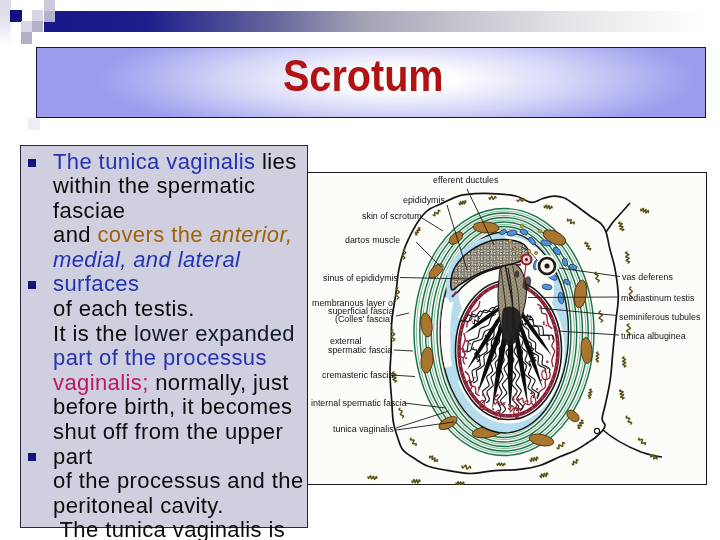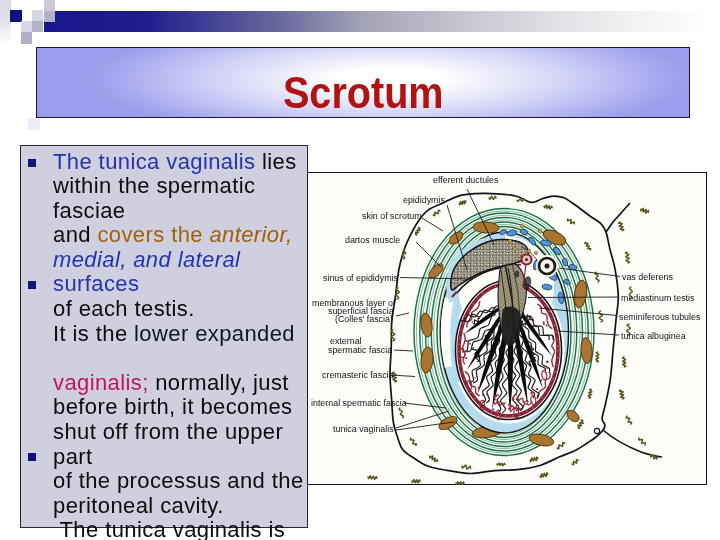--- a/index.html
+++ b/index.html
@@ -14,37 +14,37 @@
 <div class="abs" style="left:32px;top:10px;width:11px;height:11px;background:#d6d6e2;"></div>
 <div class="abs" style="left:44px;top:0;width:11px;height:10.5px;background:#cacad8;"></div>
 <div class="abs" style="left:44px;top:10.5px;width:11px;height:11px;background:#b2b2cc;"></div>
 <div class="abs" style="left:21px;top:21px;width:11px;height:11px;background:#d8d8e4;"></div>
 <div class="abs" style="left:32px;top:21px;width:11px;height:11px;background:#b2b2c8;"></div>
 <div class="abs" style="left:21px;top:32px;width:11px;height:12px;background:#b0b0c6;"></div>
 <div class="abs" style="left:28px;top:118px;width:12px;height:12px;background:#ededf5;"></div>
 
 <div class="abs" style="left:36px;top:47px;width:652px;height:69px;border:1.8px solid #16163a;
  background:radial-gradient(ellipse 300px 60px at 54% 45%, #ffffff 0%, #ffffff 18%, #d3d4f7 58%, #a4a6ef 92%, #9b9dec 100%);
- display:flex;align-items:flex-end;justify-content:center;padding-right:0;">
+ display:flex;align-items:flex-start;justify-content:center;padding-right:16px;">
  <span style="font-size:45px;font-weight:bold;color:#b11313;position:relative;top:1.5px;transform:scaleX(0.88);transform-origin:50% 50%;display:inline-block;">Scrotum</span>
 </div>
 
 <div class="abs" style="left:20px;top:144.5px;width:288px;height:383px;border:1.6px solid #26263c;
  background:#cfcfe0;box-sizing:border-box;"></div>
 <div class="abs" style="left:28px;top:159px;width:8.4px;height:8.4px;background:#14147e;"></div>
 <div class="abs" style="left:28px;top:281px;width:8.4px;height:8.4px;background:#14147e;"></div>
 <div class="abs" style="left:28px;top:452.5px;width:8.4px;height:8.4px;background:#14147e;"></div>
 <div class="abs" style="left:53px;top:149.5px;width:256px;font-size:22px;letter-spacing:0.4px;line-height:24.6px;color:#0c0c0c;">
 <span style="color:#2433b0">The tunica vaginalis</span> lies<br>
 within the spermatic fasciae<br>
 and <span style="color:#a16207">covers the <i>anterior,</i></span><br>
 <span style="color:#2433b0"><i>medial, and lateral</i> surfaces</span><br>
 of each testis.<br>
 It is the <span style="color:#0f172a">lower expanded</span><br>
-<br>
+<span style="color:#2433b0">part of the processus</span><br>
 <span style="color:#be185d">vaginalis;</span> normally, just<br>
 before birth, it becomes<br>
 shut off from the upper part<br>
 of the processus and the<br>
 peritoneal cavity.<br>
 &nbsp;The tunica vaginalis is thus<br>
 a closed sac, invaginated<br>
 from behind by the testis.
 </div>
 <div class="abs" style="left:307px;top:172px;width:400px;height:313px;background:#fcfcf8;border:1.4px solid #1a1a1a;box-sizing:border-box;"></div>

